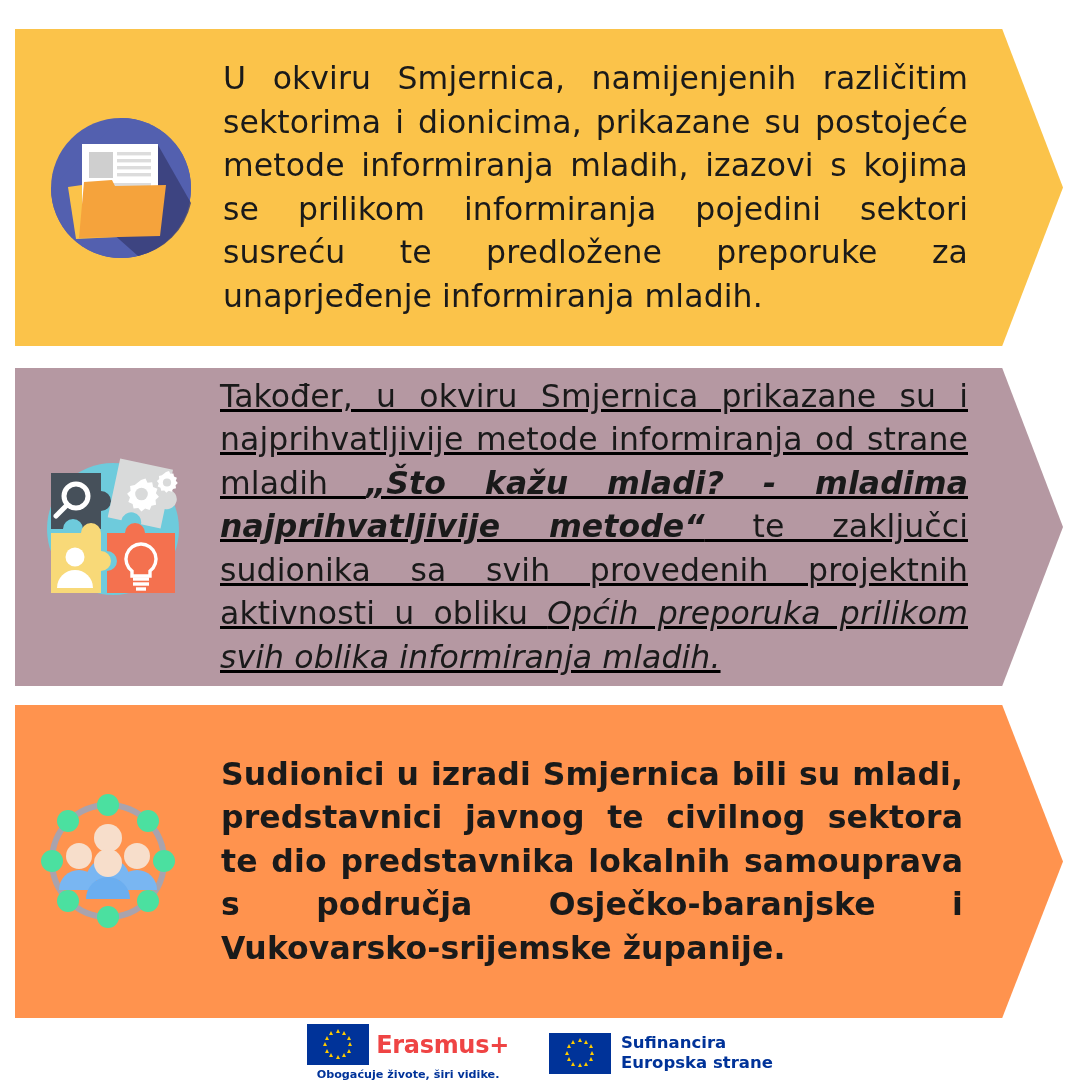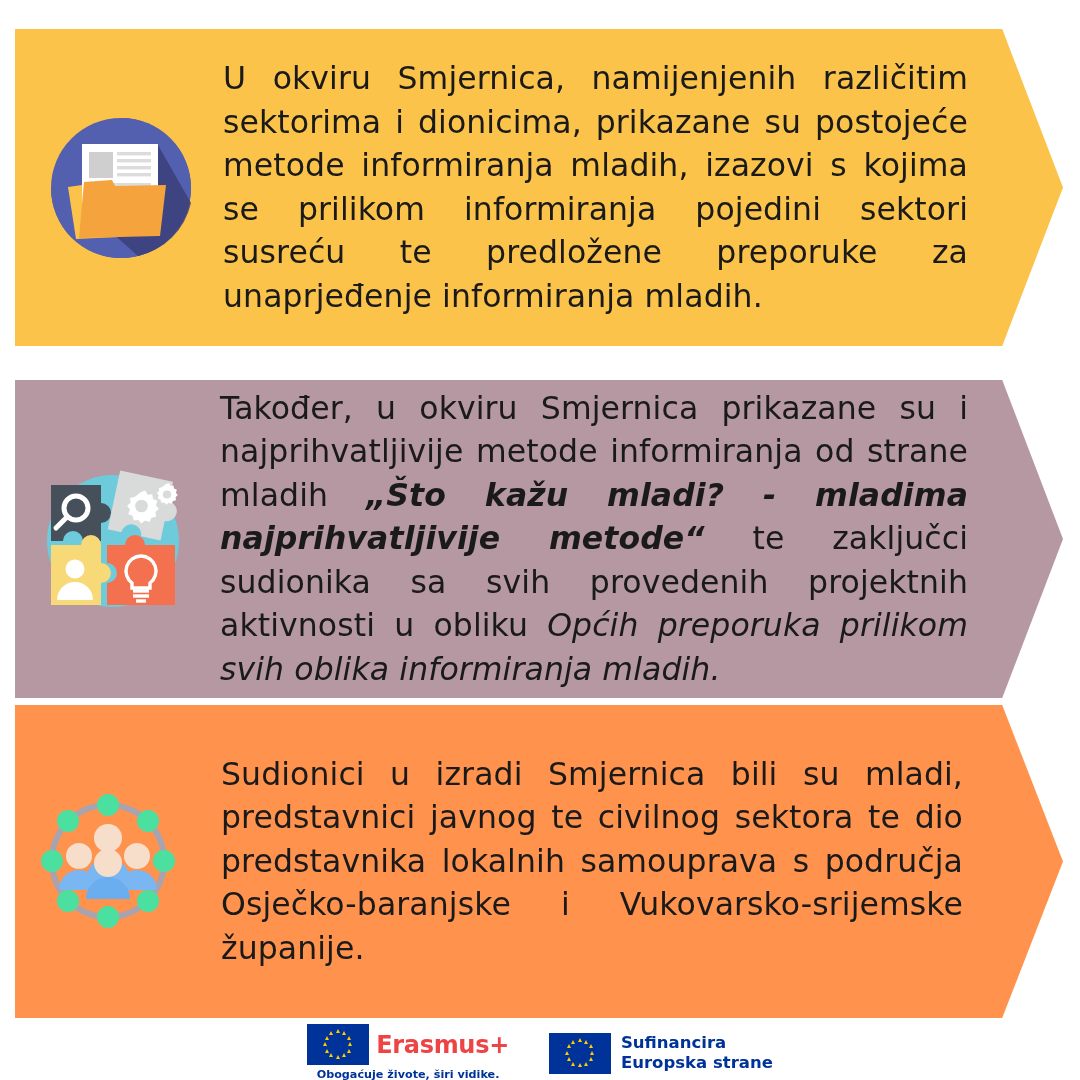--- a/index.html
+++ b/index.html
@@ -17,21 +17,21 @@
     left:15px;
     width:1048px;
     display:block;
   }
   .arrow{
     position:absolute;inset:0;
     clip-path:polygon(0 0, 94.2% 0, 100% 50%, 94.2% 100%, 0 100%);
   }
   .panel-1{top:29px;height:317px;}
   .panel-1 .arrow{background:#FBC34A;}
-  .panel-2{top:380px;height:318px;}
+  .panel-2{top:368px;height:318px;text-decoration:underline;}
   .panel-2 .arrow{background:#B598A2;}
   .panel-3{top:705px;height:313px;}
   .panel-3 .arrow{background:#FF934E;}
 
   .panel-inner{position:relative;display:flex;align-items:center;height:100%;}
 
   .icon-slot{
     position:relative;
     width:175px;min-width:175px;
     display:flex;align-items:center;justify-content:center;
@@ -197,21 +197,21 @@
             <circle cx="48" cy="72" r="13" fill="#F7DECB"></circle>
             <path d="M28 106 a20 20 0 0 1 40 0 Z" fill="#79B6F2"></path>
             <circle cx="106" cy="72" r="13" fill="#F7DECB"></circle>
             <path d="M86 106 a20 20 0 0 1 40 0 Z" fill="#79B6F2"></path>
             <circle cx="77" cy="79" r="14" fill="#F7DECB"></circle>
             <path d="M55 115 a22 22 0 0 1 44 0 Z" fill="#6BAEF0"></path>
           </g>
         </svg>
       </div>
       <div class="text-slot">
-        <p style="text-align: justify;"><span>Sudionici u izradi Smjernica bili su mladi, predstavnici javnog te civilnog sektora te dio predstavnika lokalnih samouprava s područja Osječko-baranjske i Vukovarsko-srijemske županije.</span></p>
+        <p style="text-align: justify; font-weight: bold;"><span>Sudionici u izradi Smjernica bili su mladi, predstavnici javnog te civilnog sektora te dio predstavnika lokalnih samouprava s područja Osječko-baranjske i Vukovarsko-srijemske županije.</span></p>
       </div>
     </div>
   </div>
 
   <div class="footer">
 
     <div class="logo erasmus-block">
       <div class="erasmus-top">
         <div class="eu-flag">
             <div class="star" style="left: 28.6px; top: 5.49px;"></div>

